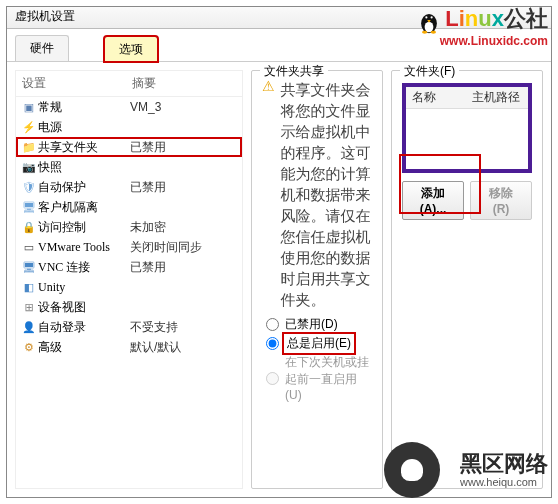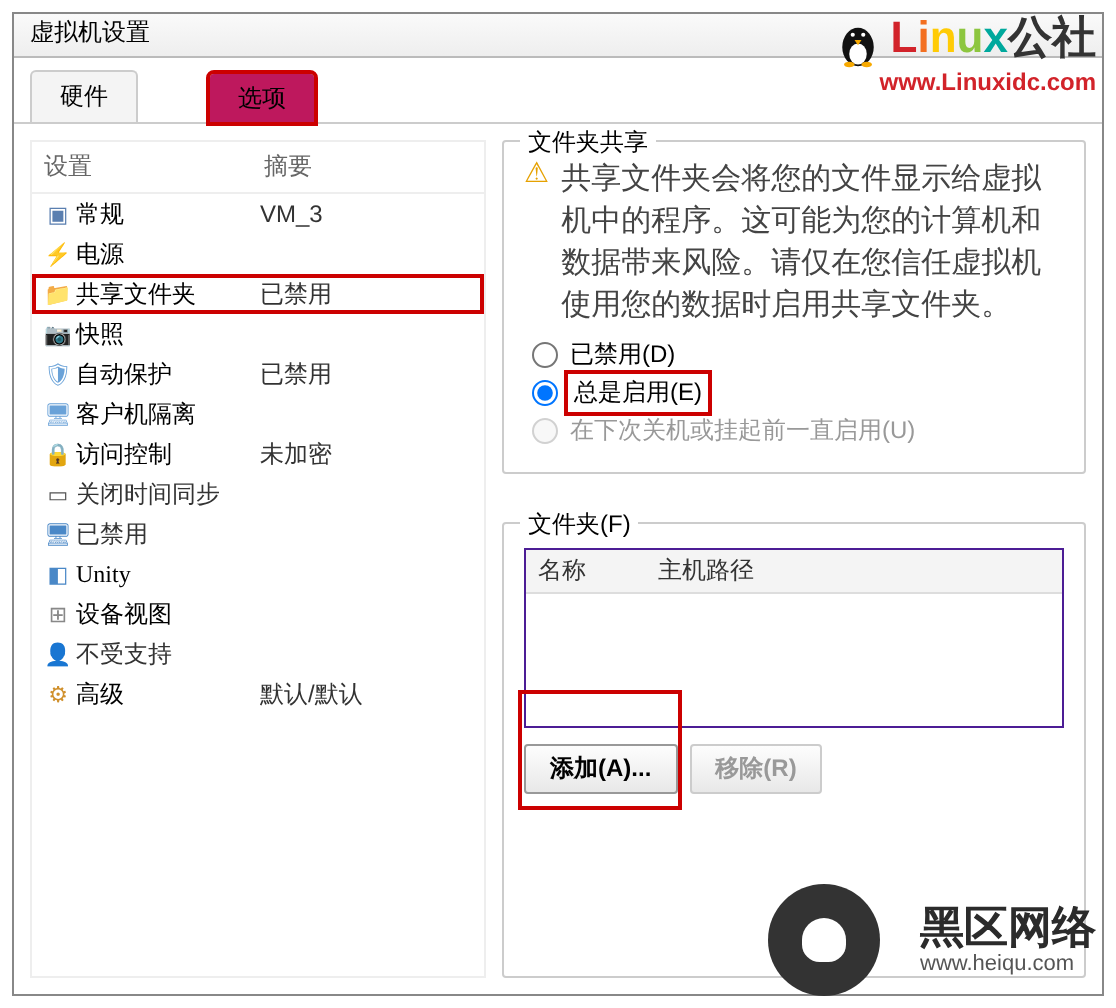--- a/index.html
+++ b/index.html
@@ -35,21 +35,21 @@
     .tab {
       padding: 4px 14px;
       border: 1px solid #ccc;
       border-bottom: none;
       background: #f4f4f4;
       margin-right: 2px;
       border-radius: 3px 3px 0 0;
       cursor: pointer;
     }
     .tab.active {
-      background: #be185d;
+      background: #fef9c3;
       position: relative;
       top: 1px;
     }
     .tab.highlight {
       outline: 2px solid #cc0000;
       outline-offset: -1px;
     }
     .content {
       display: flex;
       padding: 8px;
@@ -78,21 +78,21 @@
     .dev-row .icon { width: 18px; text-align:center; font-size: 11px; }
     .dev-row .name { width: 92px; font-family: Liberation Serif, serif; }
     .dev-row .summ { flex: 1; color: #333; }
     .dev-row.highlight {
       outline: 2px solid #cc0000;
       outline-offset: -2px;
     }
     .right-panel {
       flex: 1;
       display: flex;
-      flex-direction: column;
+      flex-direction: row;
       gap: 8px;
     }
     .group {
       border: 1px solid #ccc;
       border-radius: 2px;
       padding: 8px 10px 10px 10px;
       position: relative;
     }
     .group-title {
       position: absolute;
@@ -106,21 +106,21 @@
     .warn-text { font-size: 15px; color: #444; line-height: 1.4; }
     .radio-row { display:flex; align-items:center; gap:4px; margin:2px 0 2px 4px; font-size:12px;}
     .radio-row input { margin-right:2px; }
     .radio-row.disabled { color:#999; }
     .radio-highlight {
       outline: 2px solid #cc0000;
       outline-offset: 1px;
       padding: 0 2px;
     }
     .folder-list {
-      border: 1px solid #4c1d95;
+      border: 4px solid #4c1d95;
       height: 90px;
       background:#fff;
       margin-top: 4px;
     }
     .folder-header {
       display:flex;
       padding: 2px 6px;
       background:#f4f4f4;
       border-bottom:1px solid #ddd;
       font-size:12px; color:#333;
@@ -240,38 +240,41 @@
           <span class="name">客户机隔离</span>
           <span class="summ"></span>
         </div>
         <div class="dev-row">
           <span class="icon ic-lock">🔒</span>
           <span class="name">访问控制</span>
           <span class="summ">未加密</span>
         </div>
         <div class="dev-row">
           <span class="icon ic-vmt">▭</span>
+          <span class="name">VMware Tools</span>
           <span class="summ">关闭时间同步</span>
         </div>
         <div class="dev-row">
           <span class="icon ic-vnc">🖥</span>
+          <span class="name">VNC 连接</span>
           <span class="summ">已禁用</span>
         </div>
         <div class="dev-row">
           <span class="icon ic-unity">◧</span>
           <span class="name">Unity</span>
           <span class="summ"></span>
         </div>
         <div class="dev-row">
           <span class="icon ic-view">⊞</span>
           <span class="name">设备视图</span>
           <span class="summ"></span>
         </div>
         <div class="dev-row">
           <span class="icon ic-login">👤</span>
+          <span class="name">自动登录</span>
           <span class="summ">不受支持</span>
         </div>
         <div class="dev-row">
           <span class="icon ic-adv">⚙</span>
           <span class="name">高级</span>
           <span class="summ">默认/默认</span>
         </div>
       </div>
     </div>
 
@@ -289,21 +292,21 @@
         <label class="radio-row">
           <input type="radio" name="fs" checked="" style="">
           <span class="radio-highlight">总是启用(E)</span>
         </label>
         <label class="radio-row disabled">
           <input type="radio" name="fs" disabled="" style="">
           <span>在下次关机或挂起前一直启用(U)</span>
         </label>
       </div>
 
-      <div class="group" style="flex:1; display:flex; flex-direction:column;margin-top:16px;">
+      <div class="group" style="flex:1; display:flex; flex-direction:column;">
         <div class="group-title">文件夹(F)</div>
         <div class="folder-list">
           <div class="folder-header">
             <div class="fcol1">名称</div>
             <div>主机路径</div>
           </div>
         </div>
         <div class="btn-row">
           <div class="btn btn-highlight">添加(A)...</div>
           <div class="btn disabled">移除(R)</div>

